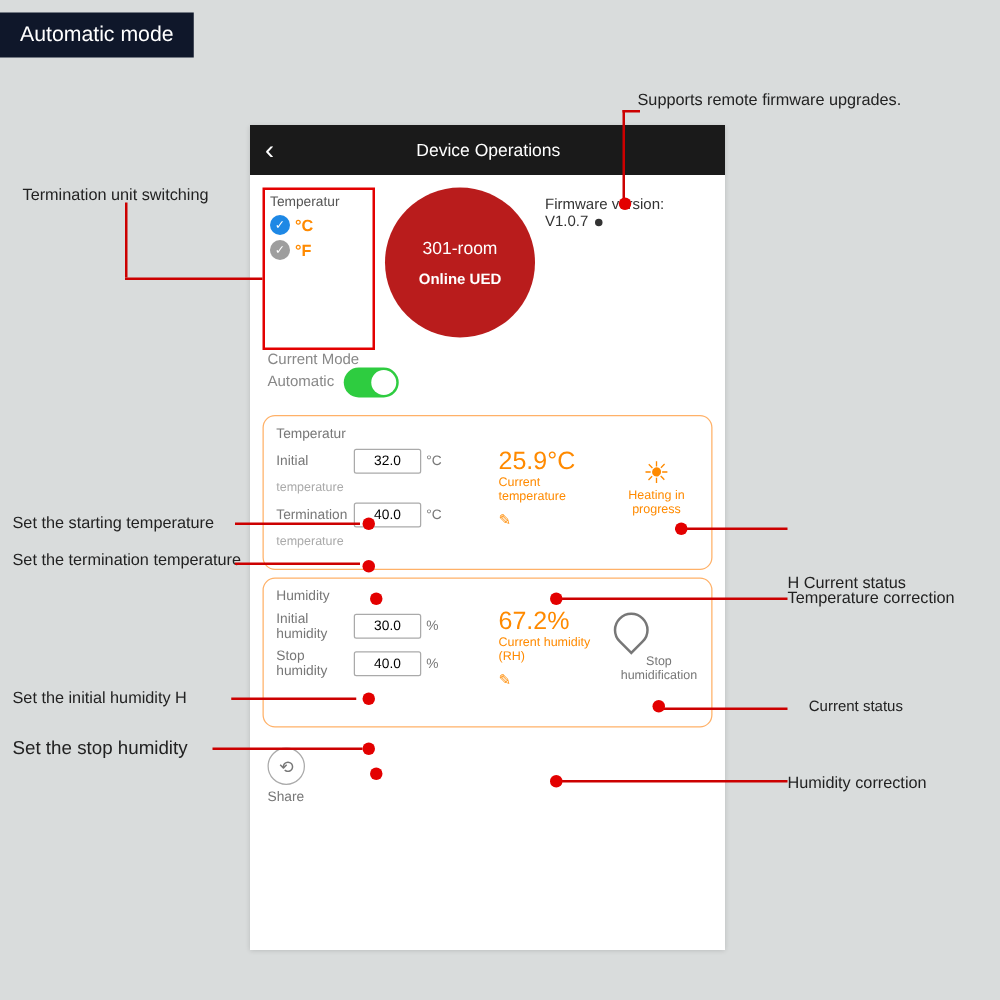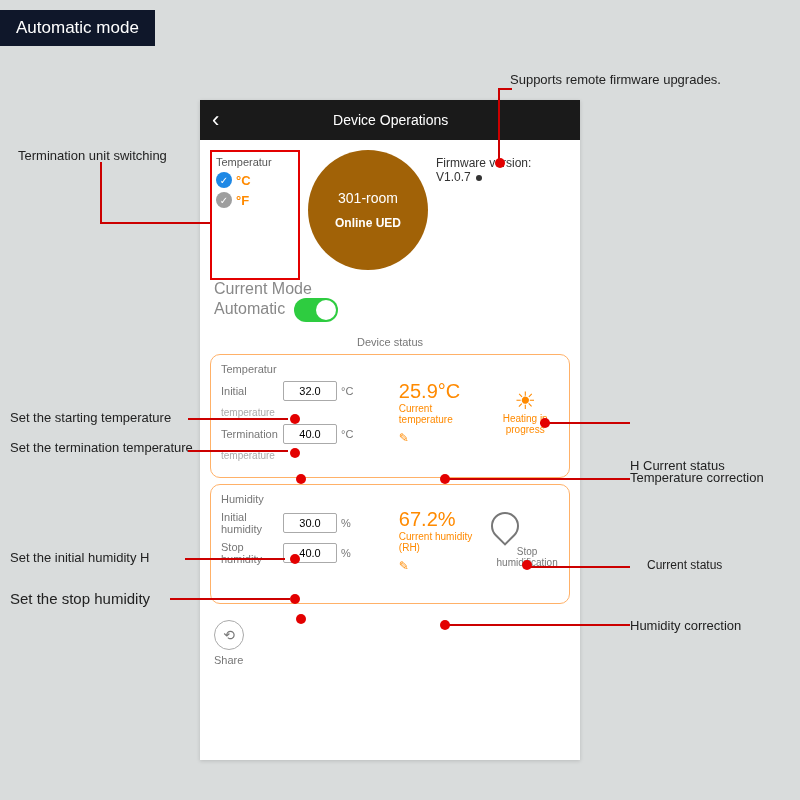--- a/index.html
+++ b/index.html
@@ -51,29 +51,29 @@
   .radio{
     width:16px;height:16px;border-radius:50%;
     display:inline-flex;align-items:center;justify-content:center;
     font-size:10px;color:#fff;
   }
   .radio.sel{background:#1e88e5;}
   .radio.unsel{background:#9e9e9e;}
   .unit-c{color:#ff8a00;font-size:13px;font-weight:bold;}
   .circle{
     width:120px;height:120px;border-radius:50%;
-    background:#a16207;color:#fff;text-align:center;
+    background:#b91c1c;color:#fff;text-align:center;
     display:flex;flex-direction:column;justify-content:center;
     font-size:11px; margin:0 8px; flex-shrink:0;
   }
   .circle .room{font-size:14px;margin-bottom:4px;}
   .circle .ued{font-size:12px;margin-top:6px;font-weight:bold;}
   .fw{font-size:12px;color:#333; padding-top:6px;}
   .fw .dot{display:inline-block;width:6px;height:6px;border-radius:50%;background:#333;margin-left:2px;vertical-align:middle;}
-  .mode-row{padding:0 10px 8px 14px; font-size:16px;color:#888;}
+  .mode-row{padding:0 10px 8px 14px; font-size:12px;color:#888;}
   .mode-row .m1{display:block;}
   .mode-row .tg{
     display:inline-block;vertical-align:middle;margin-left:4px;
     width:44px;height:24px;border-radius:12px;background:#2ecc40;
     position:relative;
   }
   .mode-row .tg::after{
     content:"";position:absolute;right:2px;top:2px;width:20px;height:20px;
     border-radius:50%;background:#fff;
   }
@@ -142,21 +142,20 @@
       <span class="dot"></span>
     </div>
   </div>
 
   <div class="mode-row">
     <span class="m1">Current Mode</span>
     <span>Automatic</span>
     <span class="tg"></span>
   </div>
 
-  <div class="status-hdr">Device status</div>
 
   <div class="card">
     <div class="cleft">
       <div>Temperatur</div>
       <div class="field">
         <span class="fl">Initial</span>
         <input value="32.0" style="">
         <span>°C</span>
       </div>
       <div style="font-size:10px;color:#aaa;">temperature</div>

